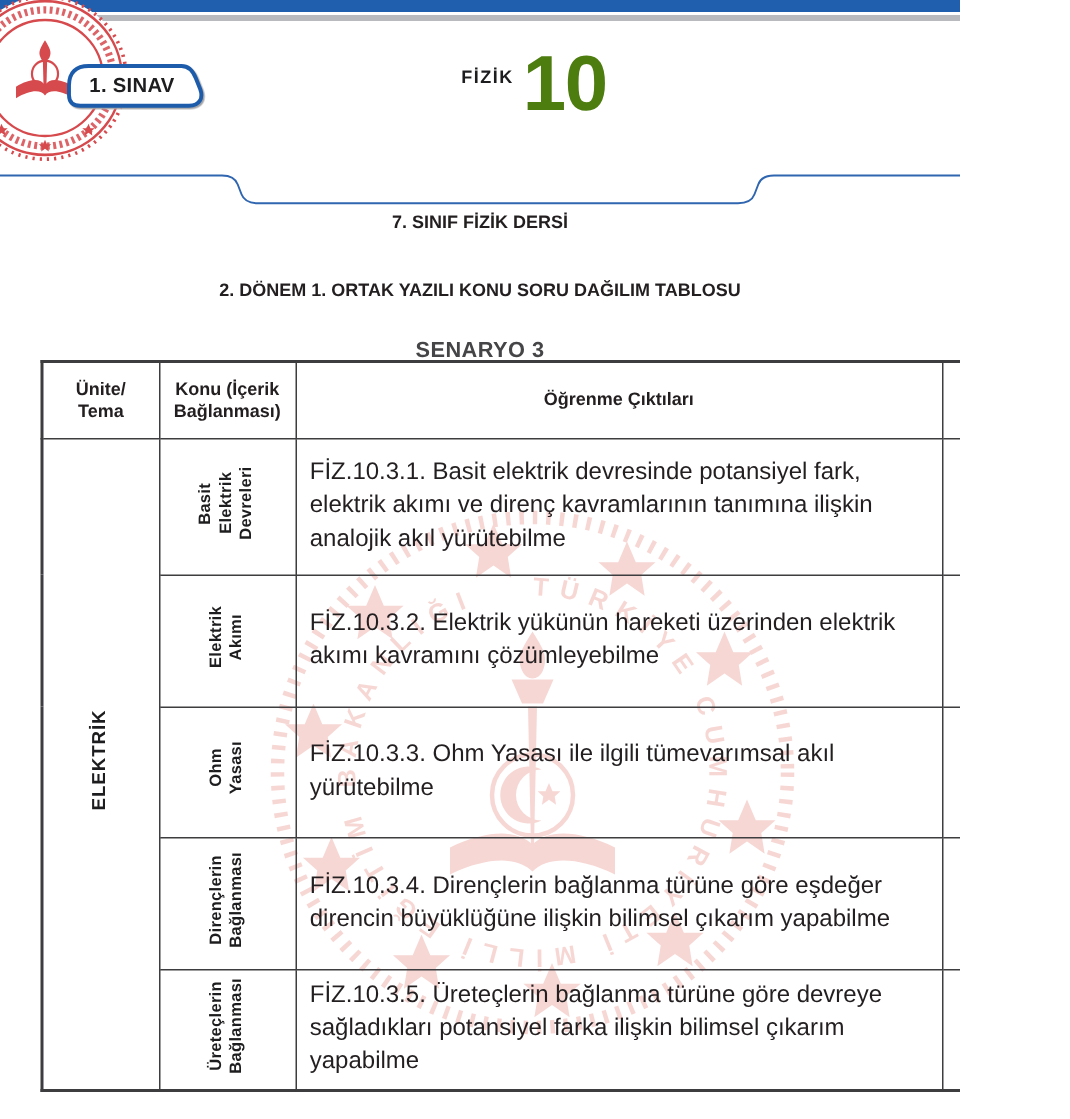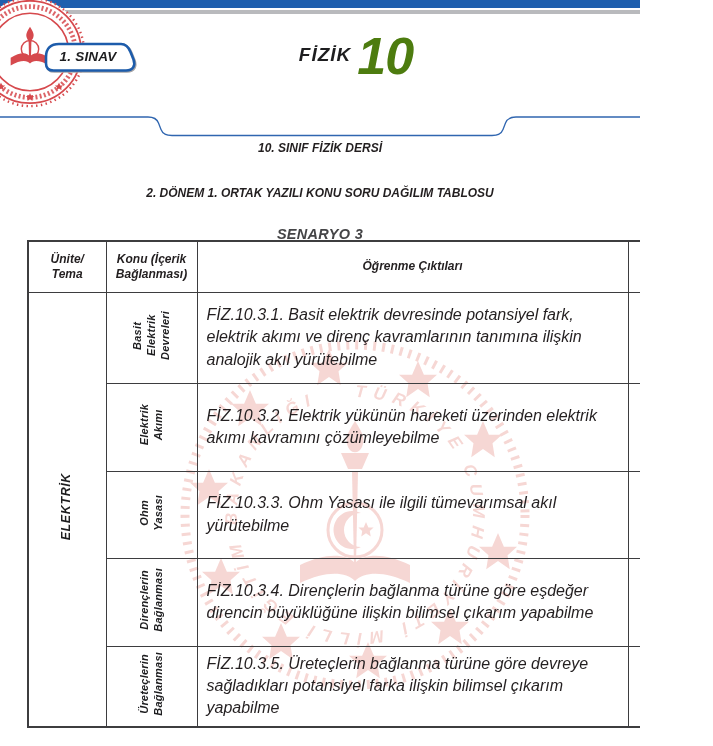--- a/index.html
+++ b/index.html
@@ -1,37 +1,37 @@
 <!DOCTYPE html>
 <html><head>
 <meta charset="utf-8">
 <style>
   html,body{margin:0;padding:0;background:#ffffff;}
   .page{
     position:relative;width:640px;height:746px;background:#fff;overflow:hidden;
-    font-family:"Liberation Sans", sans-serif;color:#231f20;font-style:italic;
+    font-family:"Liberation Sans", sans-serif;color:#231f20;
   }
   
   .topbar{position:absolute;top:0;left:0;width:713px;height:8px;background:#1f5fae;}
   .graybar{position:absolute;top:10px;left:0;width:713px;height:4px;background:#b9babd;}
   
   .logo{position:absolute;left:-28px;top:-6px;width:116px;height:116px;color:#d6494d;}
   
   .badge{position:absolute;left:44px;top:42px;width:96px;height:31px;}
   .badge svg{position:absolute;inset:0;filter:drop-shadow(1.5px 1.5px 0 #a3a3a6);}
   .badge-label{
     position:absolute;left:0;top:0;width:88px;height:29px;display:flex;align-items:center;justify-content:center;
     font-size:13.5px;font-weight:bold;letter-spacing:.2px;color:#1d1d1f;
   }
   
   .subject{
     position:absolute;top:36px;left:0;width:100%;box-sizing:border-box;padding-left:72px;
     display:flex;justify-content:center;align-items:flex-start;gap:6px;
   }
-  .subject-name{font-size:19px;font-weight:800;letter-spacing:1px;margin-top:8px;color:#1d1d1f;}
+  .subject-name{font-size:12px;font-weight:800;letter-spacing:1px;margin-top:8px;color:#1d1d1f;}
   .grade-number{font-size:52px;font-weight:800;letter-spacing:-1px;line-height:.8;color:#4d7c0f;}
   
   .divider{position:absolute;top:110px;left:0;width:713px;height:32px;}
   
   .doc-title1{position:absolute;top:141px;left:0;width:100%;text-align:center;font-size:12px;font-weight:bold;}
   .doc-title2{position:absolute;top:162px;left:0;width:100%;text-align:center;font-size:12px;font-weight:bold;margin-top:24px;}
   .scenario{position:absolute;top:190px;left:0;width:100%;text-align:center;font-size:14.5px;font-weight:bold;color:#454547;letter-spacing:.3px;margin-top:36px;}
   
   .watermark{position:absolute;left:165px;top:325px;width:380px;height:380px;opacity:.55;color:#efb7b1;pointer-events:none;}
   
@@ -97,21 +97,21 @@
 
   <div class="subject">
     <span class="subject-name">FİZİK</span>
     <span class="grade-number">10</span>
   </div>
 
   <svg class="divider" viewBox="0 0 713 32" aria-hidden="true">
     <path d="M0,7 H148 C154,7 157,9 158.5,13 L161,19.5 C162.5,23.5 166,25.5 172,25.5 H492 C498,25.5 501.5,23.5 503,19.5 L505.5,13 C507,9 510,7 516,7 H713" fill="none" stroke="#3066b0" stroke-width="1.3"></path>
   </svg>
 
-  <div class="doc-title1">10. SINIF FİZİK DERSİ</div>
+  <div class="doc-title1">7. SINIF FİZİK DERSİ</div>
   <div class="doc-title2">2. DÖNEM 1. ORTAK YAZILI KONU SORU DAĞILIM TABLOSU</div>
   <div class="scenario">SENARYO 3</div>
 
   <svg class="watermark" viewBox="0 0 380 380" aria-hidden="true">
     <defs>
       <path id="wmring" d="M 190,72 A 118,118 0 1 1 189.9,72" fill="none"></path>
       <polygon id="wstar" points="0,-10 2.94,-3.09 9.51,-3.09 4.76,1.18 5.88,8.09 0,4 -5.88,8.09 -4.76,1.18 -9.51,-3.09 -2.94,-3.09"></polygon>
     </defs>
     <circle cx="190" cy="190" r="170" fill="none" stroke="currentColor" stroke-width="9" stroke-dasharray="3 6"></circle>
     <text font-size="17" font-weight="bold" letter-spacing="7" fill="currentColor">

